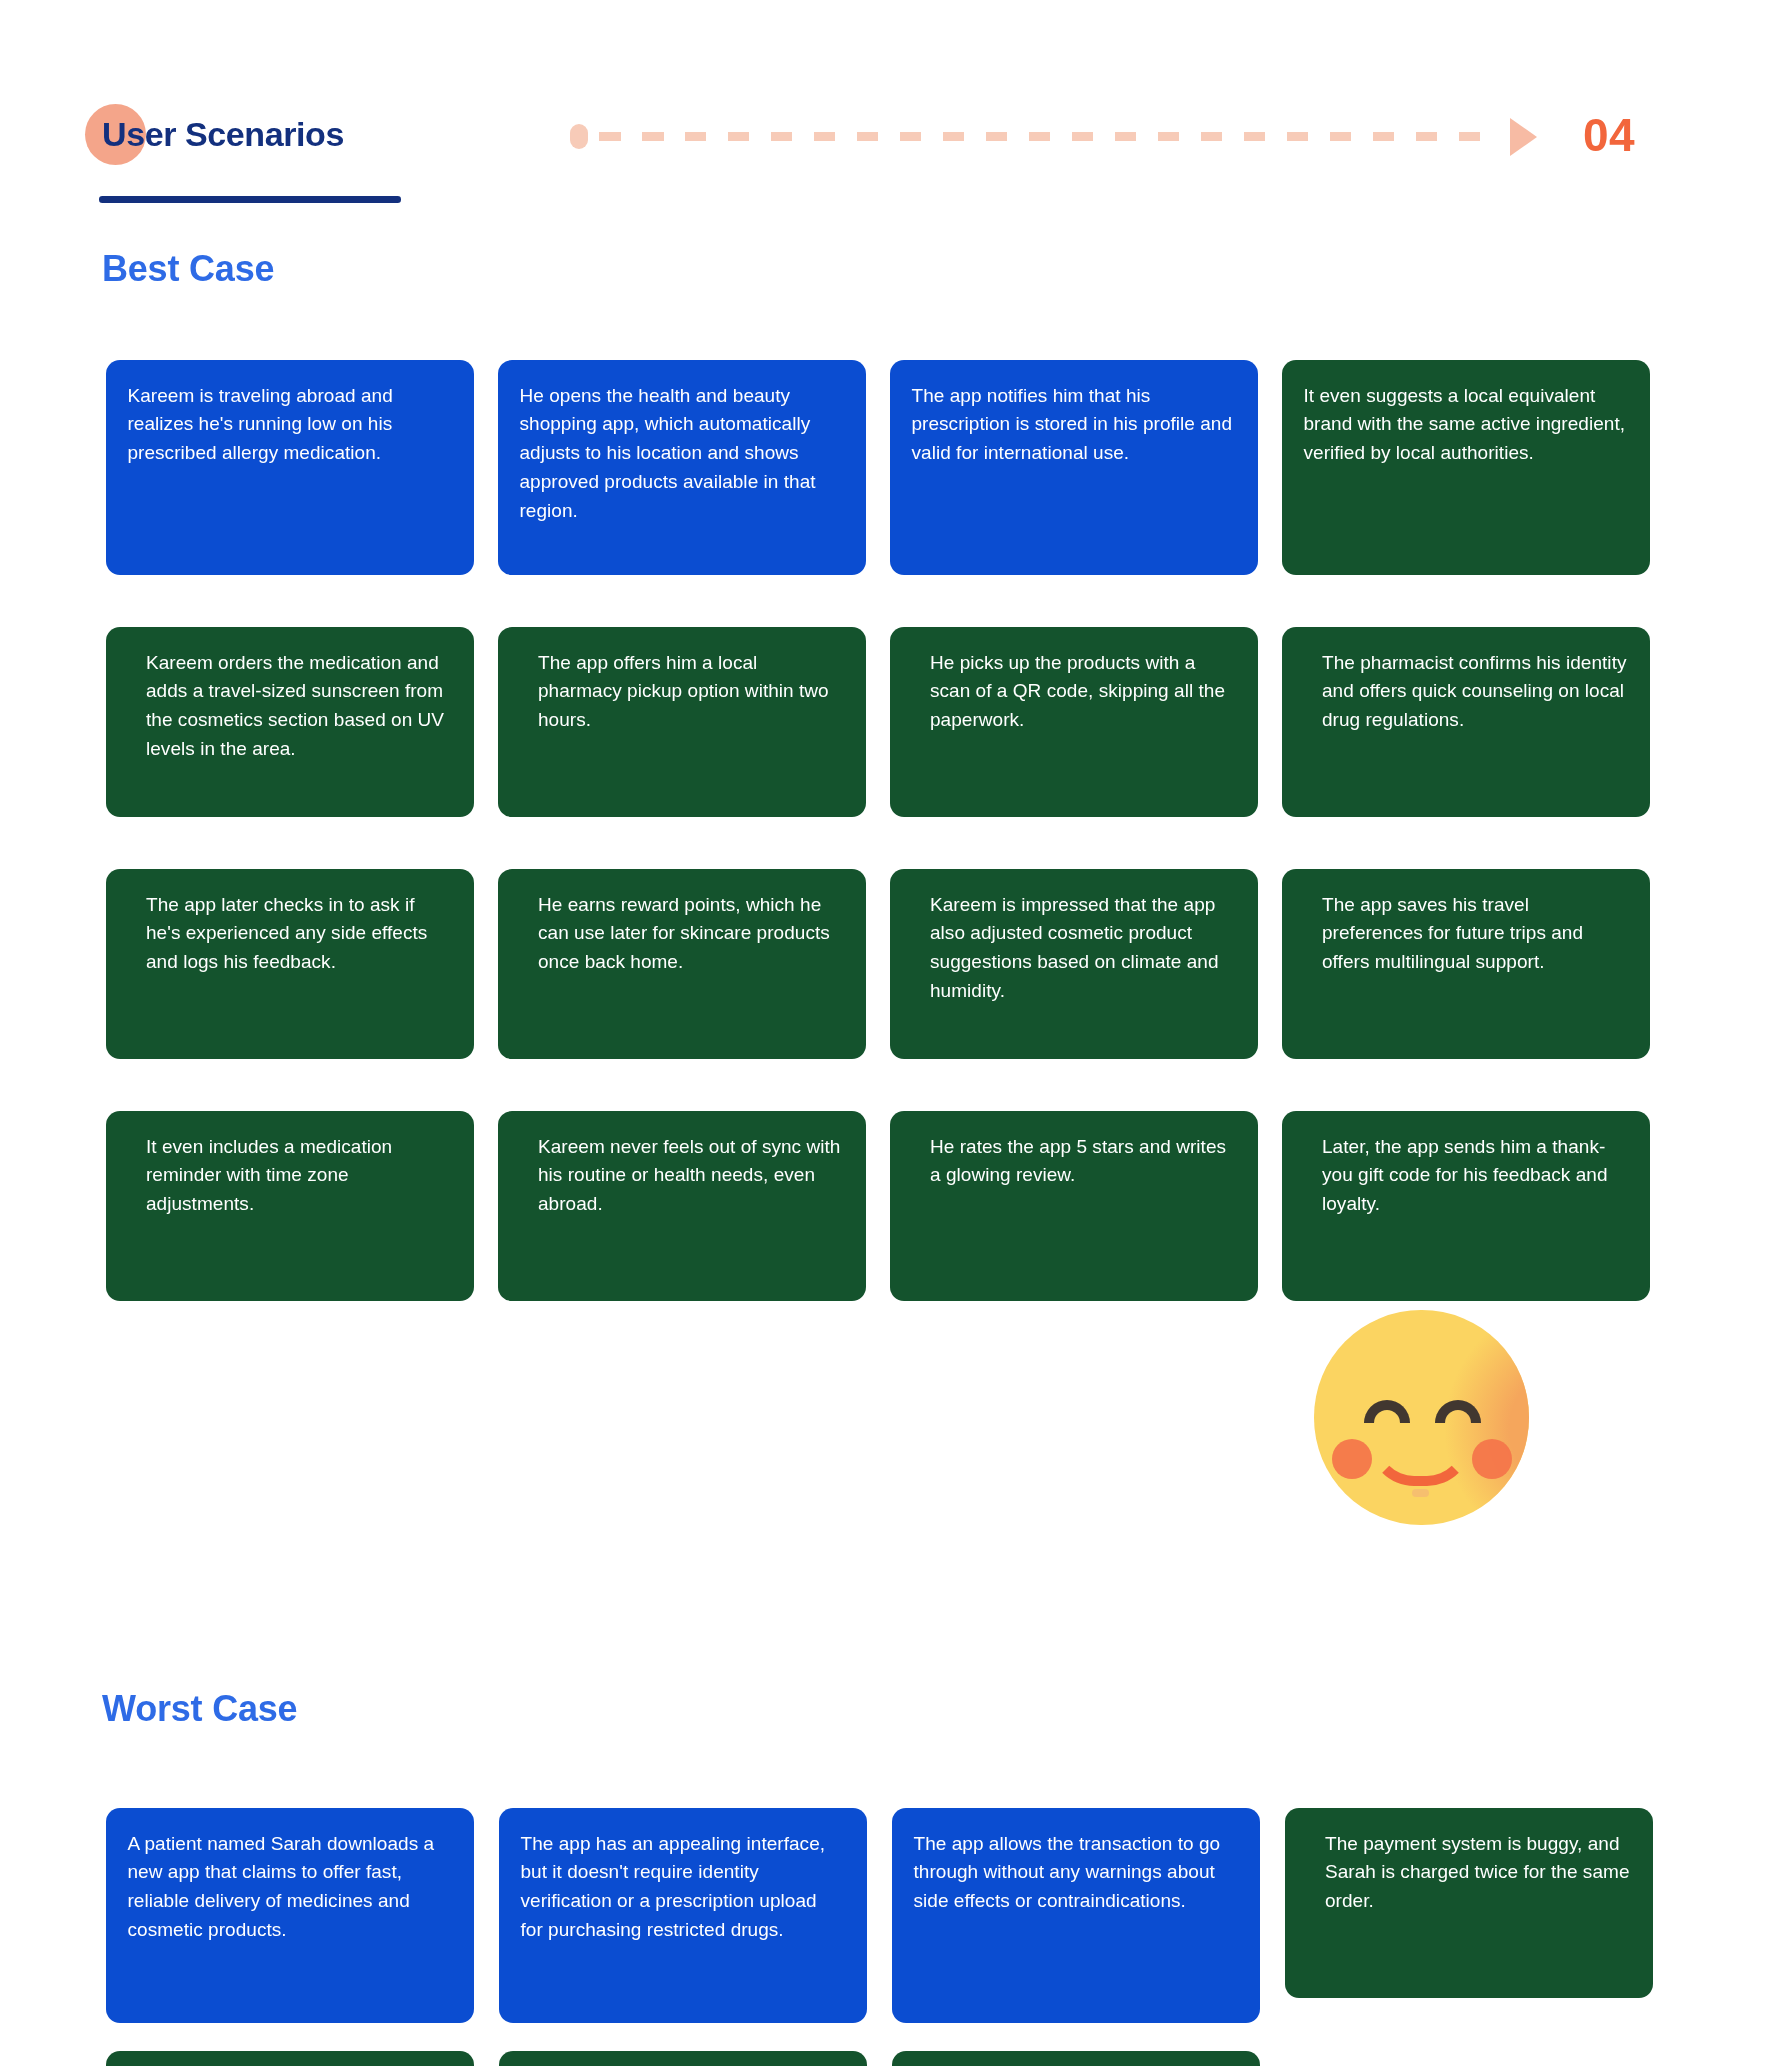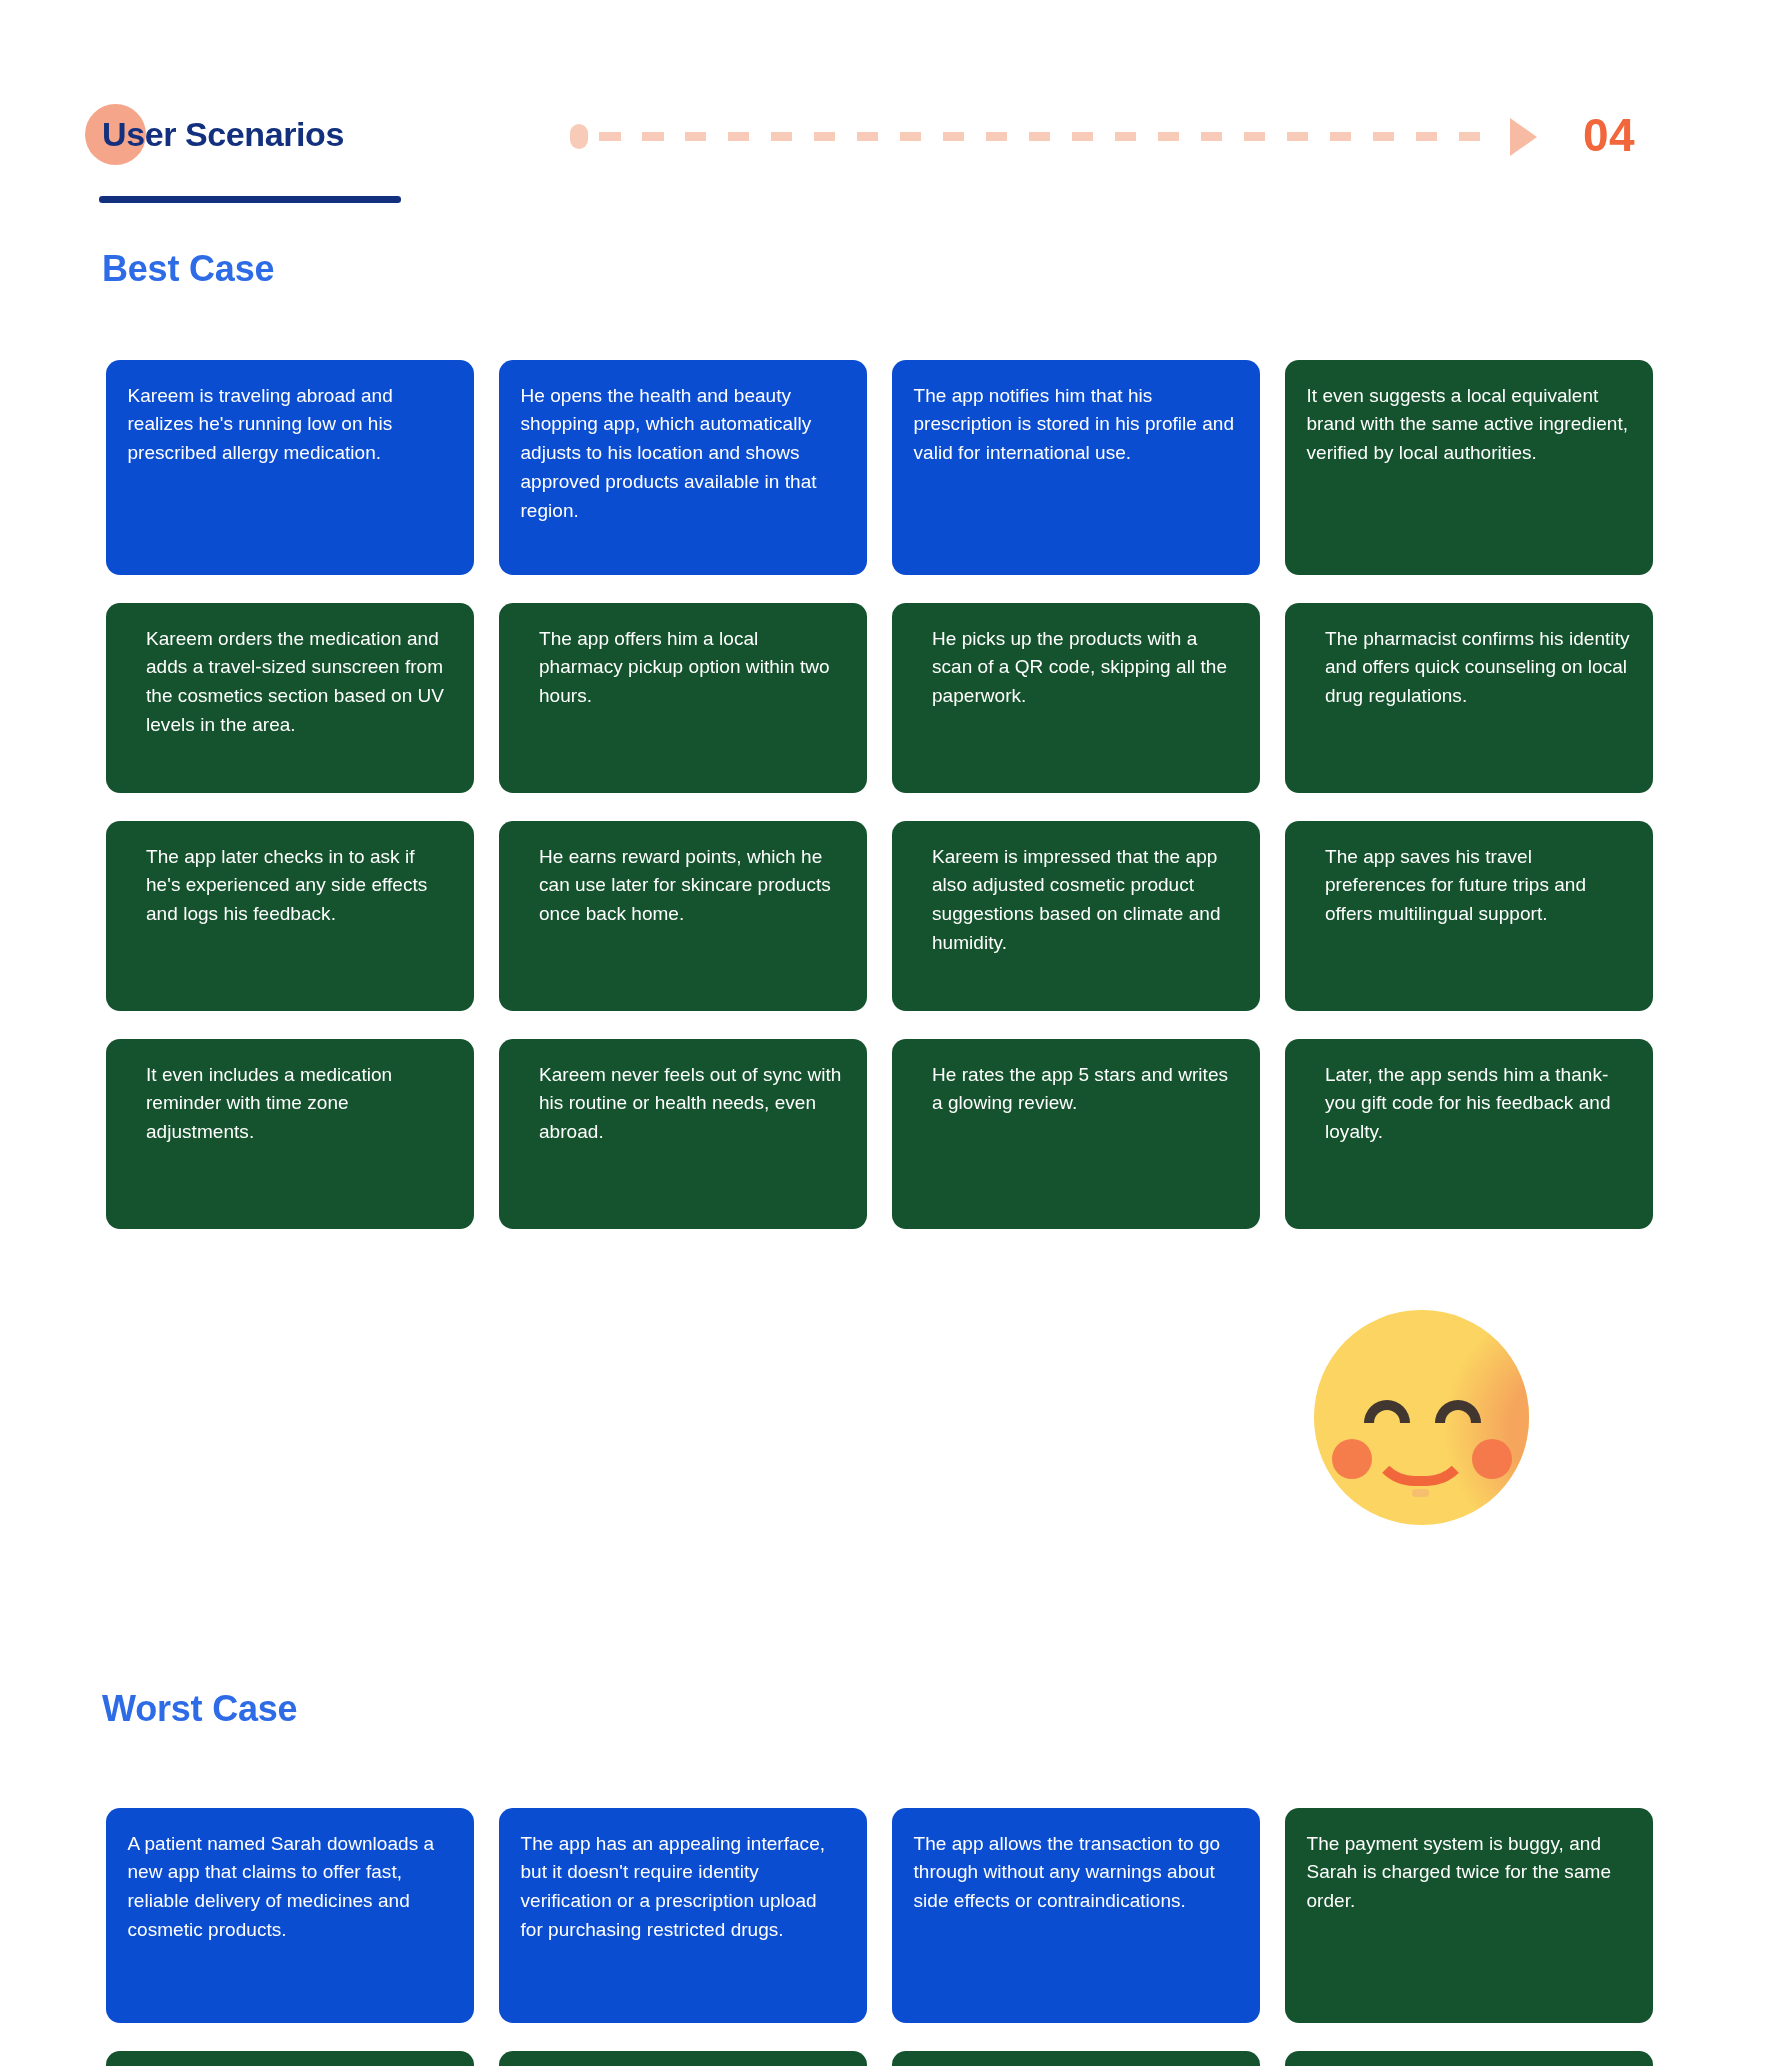--- a/index.html
+++ b/index.html
@@ -116,21 +116,21 @@
   .worst-label { left: 102px; top: 1688px; }
 
   .grid {
     position: absolute;
     left: 106px;
     width: 1570px;
     display: grid;
     grid-template-columns: repeat(4, 368px);
     column-gap: 25px;
   }
-  #best-grid { top: 360px; }
+  #best-grid { top: 360px; gap: 24px; }
   #worst-grid { top: 1808px; }
 
   .card {
     border-radius: 14px;
     background: #14532d;
     color: #ffffff;
     padding: 21.5px 23px 21.5px 21.5px;
     font-size: 19px;
     line-height: 1.52;
     font-weight: 400;
@@ -255,21 +255,20 @@
     <div class="blush right"></div>
     <div class="smile"></div>
     <div class="chin"></div>
   </div>
 
   <div class="section-label worst-label">Worst Case</div>
   <div class="grid" id="worst-grid">
       <div class="card dark row-h1">A patient named Sarah downloads a new app that claims to offer fast, reliable delivery of medicines and cosmetic products.</div>
       <div class="card dark row-h1">The app has an appealing interface, but it doesn't require identity verification or a prescription upload for purchasing restricted drugs.</div>
       <div class="card dark row-h1">The app allows the transaction to go through without any warnings about side effects or contraindications.</div>
-      <div class="card row-h1">The payment system is buggy, and Sarah is charged twice for the same order.</div>
       <div class="card row-h2">The payment system is buggy, and Sarah is charged twice for the same order.</div>
       <div class="card row-h2">She contacts customer service through the app, but there's no response for days.</div>
       <div class="card row-h2">When the package finally arrives, it's poorly packed, with some cosmetic bottles leaking and the medicine's seal broken.</div>
       <div class="card row-h2">Alarmed, Sarah checks the labels and finds the expiration date is only two weeks away.</div>
     </div>
 
 </div>
 
 
 </body></html>

